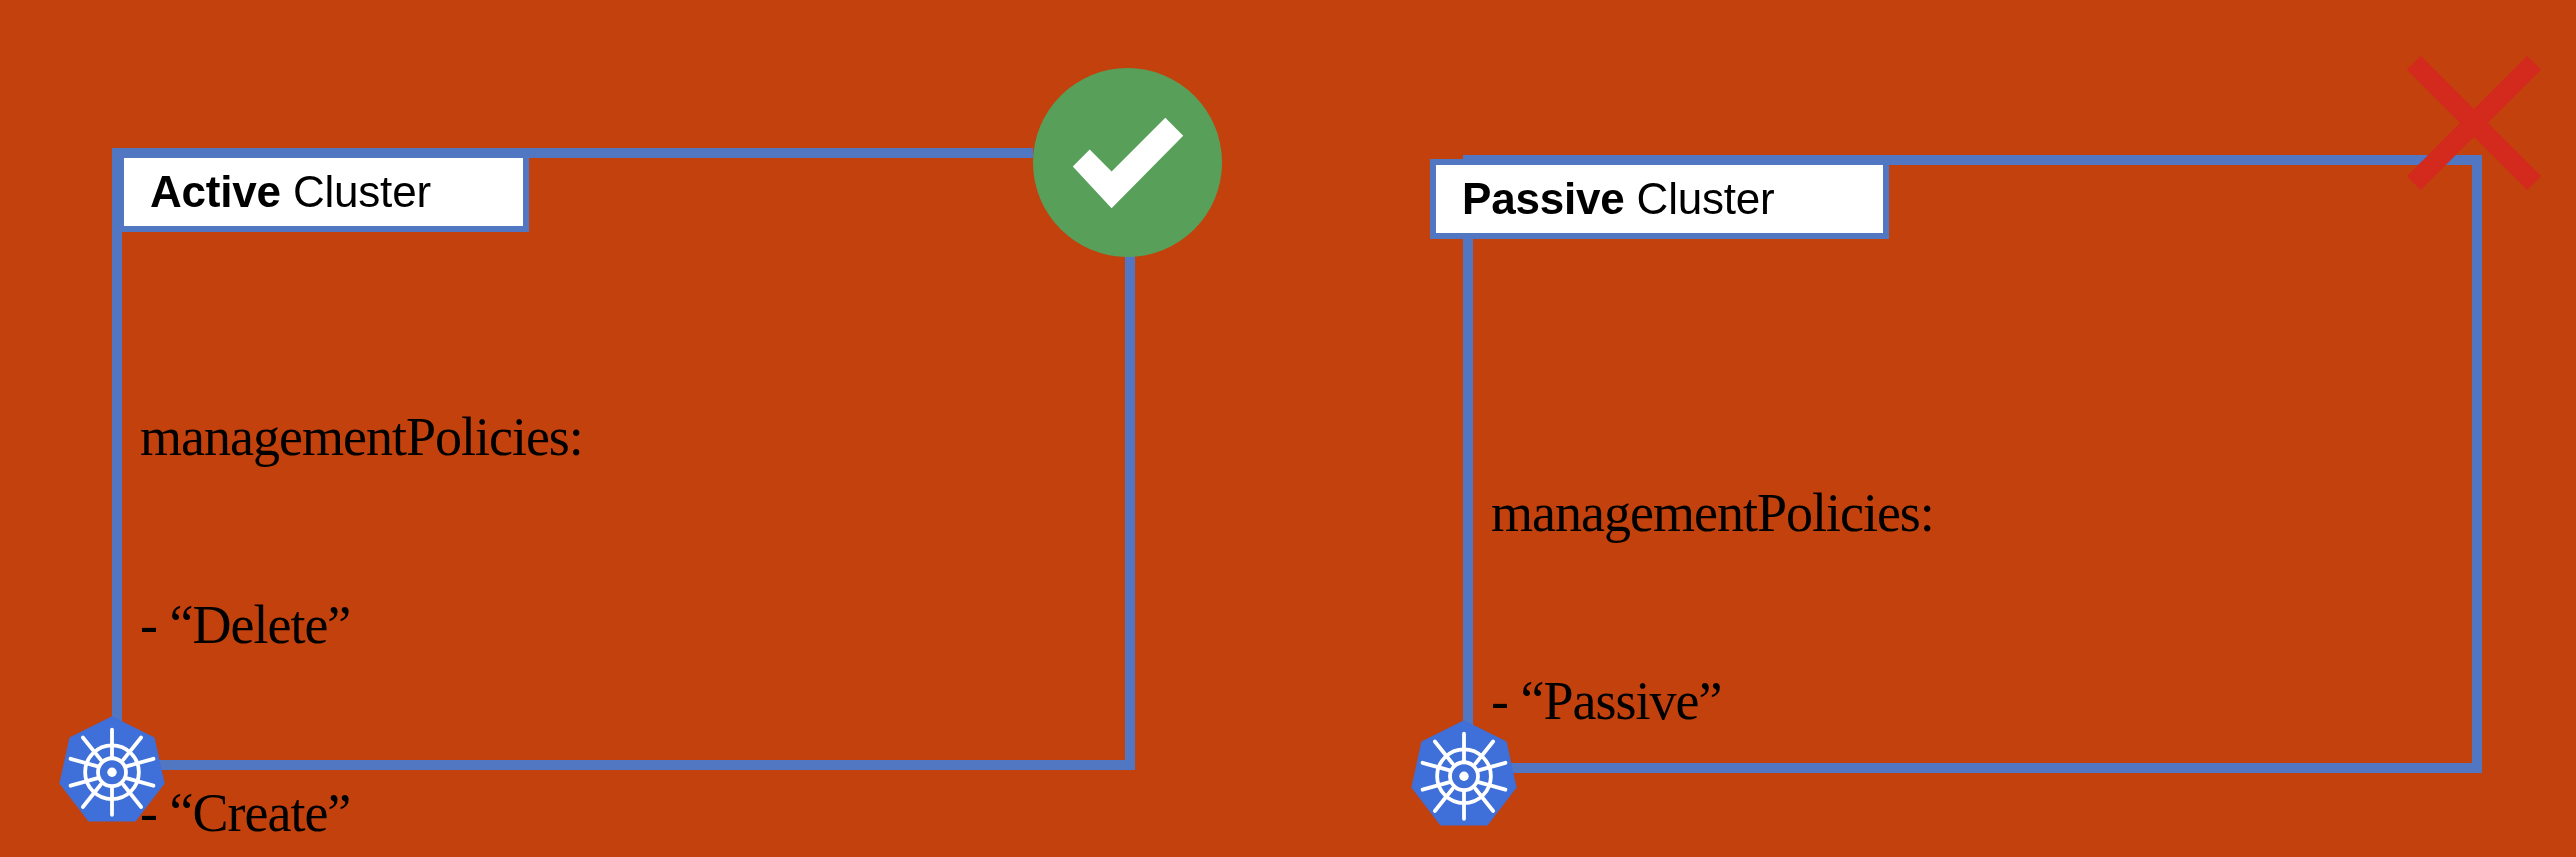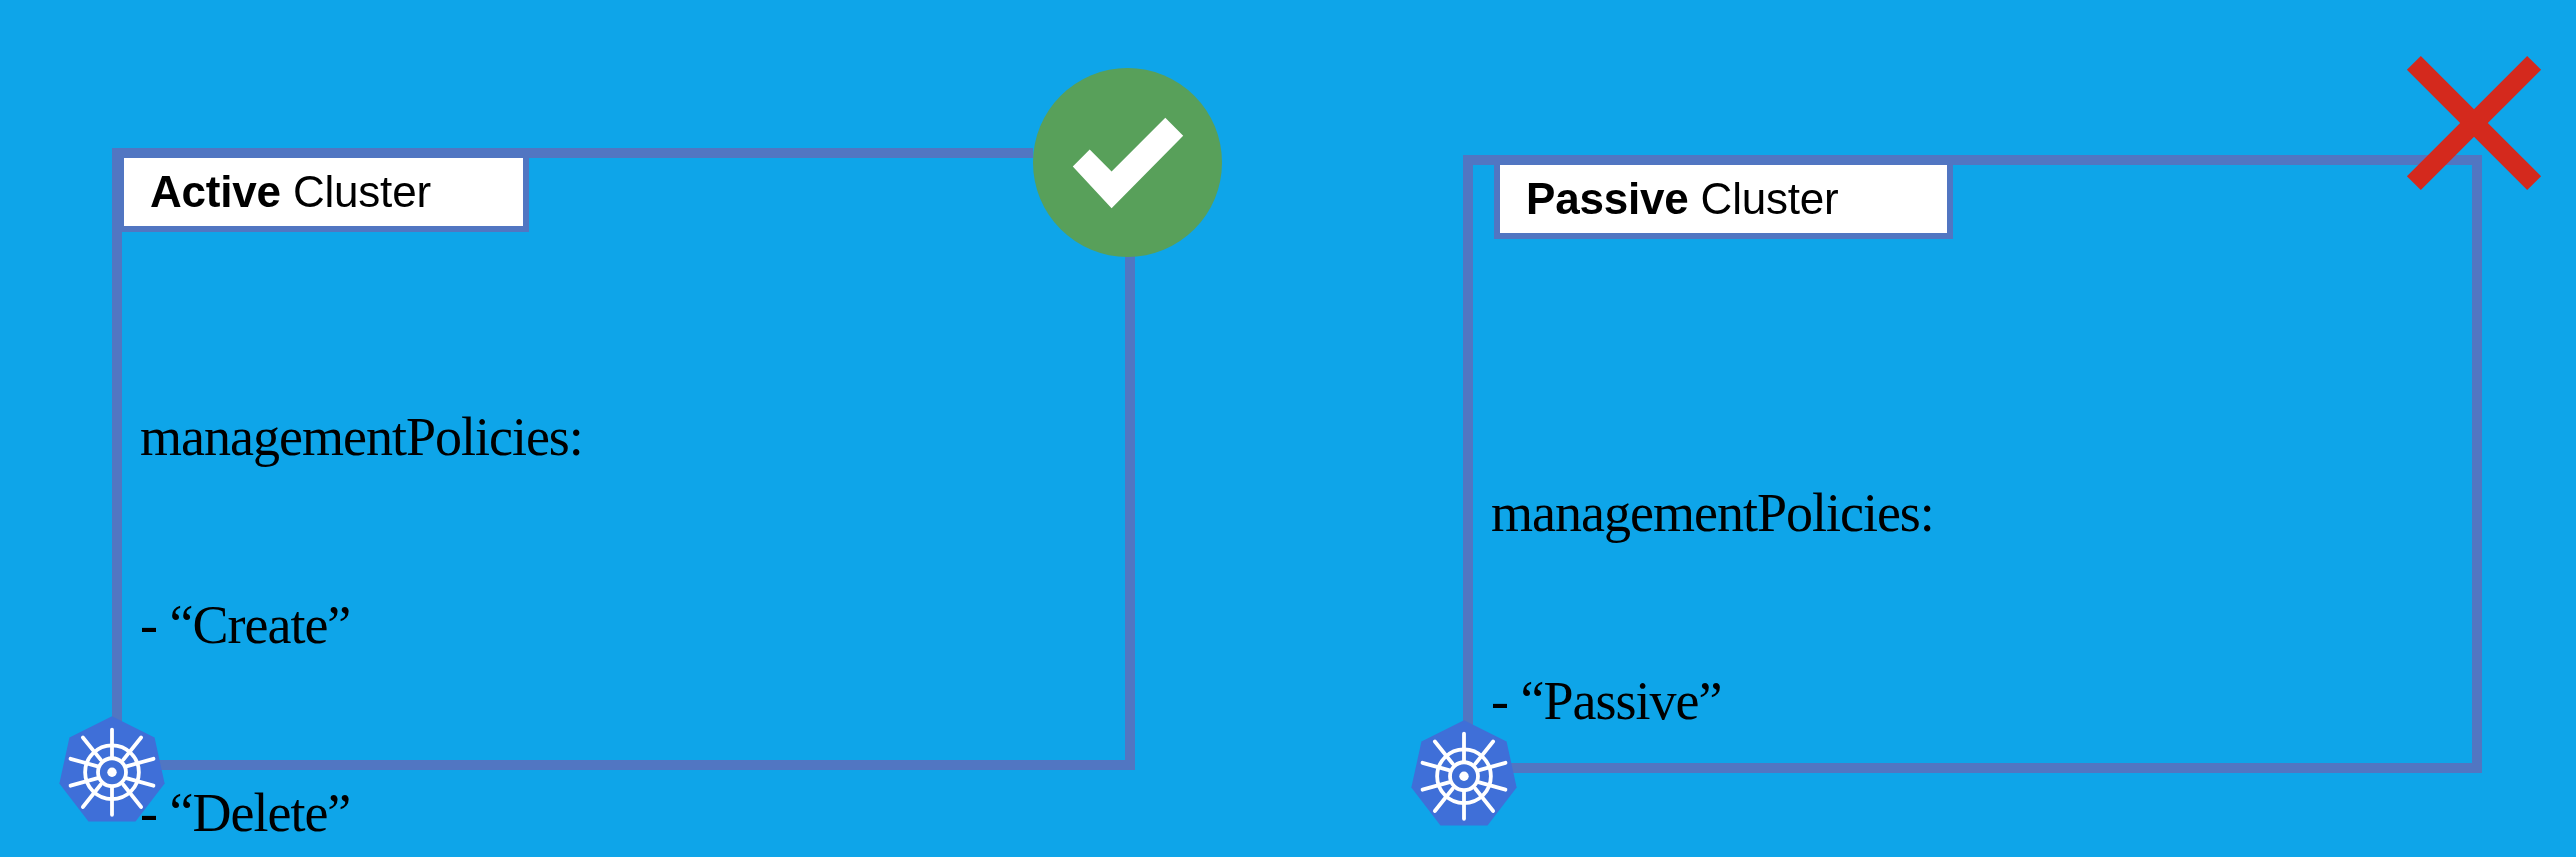--- a/index.html
+++ b/index.html
@@ -10,21 +10,21 @@
   }
   body {
     font-family: "Liberation Sans", sans-serif;
     -webkit-font-smoothing: antialiased;
   }
 
   #canvas {
     position: relative;
     width: 2576px;
     height: 857px;
-    background: #0ea5e9;
+    background: #c2410c;
     overflow: hidden;
   }
 
   
   .panel {
     position: absolute;
     box-sizing: border-box;
     background: transparent;
   }
   
@@ -121,22 +121,22 @@
 
     <div class="edge edge-right" style="right:0; top:106px; height:516px;"></div>
   </div>
 
   <div class="title-badge" style="left:118px; top:152px; width:411px; height:80px;">
     <span class="badge-inner"><span class="badge-strong">Active</span><span class="badge-rest"> Cluster</span></span>
   </div>
 
   <div class="code-block" style="left:140px; top:281px;">
     <span class="code-line">managementPolicies:</span>
+    <span class="code-line">- “Delete”</span>
     <span class="code-line">- “Create”</span>
-    <span class="code-line">- “Delete”</span>
     
     
   </div>
 
   <div class="check-badge" style="left:1033px; top:68px;">
     <svg viewBox="0 0 190 190" width="189" height="189" aria-hidden="true">
       <circle cx="95" cy="95" r="95" fill="#58a05a"></circle>
       <path d="M 40 99 L 57 82 L 79 104 L 133 50 L 151 68 L 79 141 Z" fill="#ffffff"></path>
     </svg>
     <span class="sr-only">Valid</span>
@@ -165,21 +165,21 @@
   </div>
 
   <div class="panel" style="left:1463px; top:155px; width:1019px; height:618px;">
 
     <div class="edge edge-top" style="left:0; top:0; width:1019px;"></div>
     <div class="edge edge-left" style="left:0; top:0; height:618px;"></div>
     <div class="edge edge-bottom" style="left:0; bottom:0; width:1019px;"></div>
     <div class="edge edge-right" style="right:0; top:0; height:618px;"></div>
   </div>
 
-  <div class="title-badge" style="left:1494px; top:159px; width:459px; height:80px;">
+  <div class="title-badge" style="left:1430px; top:159px; width:459px; height:80px;">
     <span class="badge-inner"><span class="badge-strong">Passive</span><span class="badge-rest"> Cluster</span></span>
   </div>
 
   <div class="code-block" style="left:1491px; top:357px;">
     <span class="code-line">managementPolicies:</span>
     <span class="code-line">- “Passive”</span>
   </div>
 
   <div class="x-badge" style="left:2387px; top:36px;">
     <svg viewBox="0 0 175 175" width="174" height="174" aria-hidden="true">

